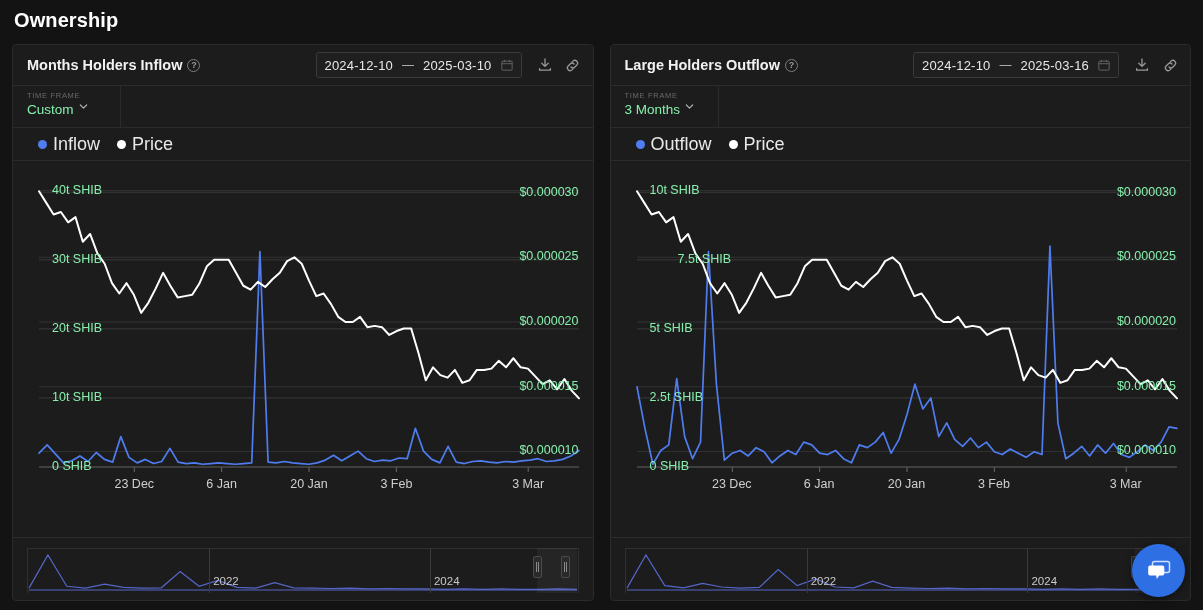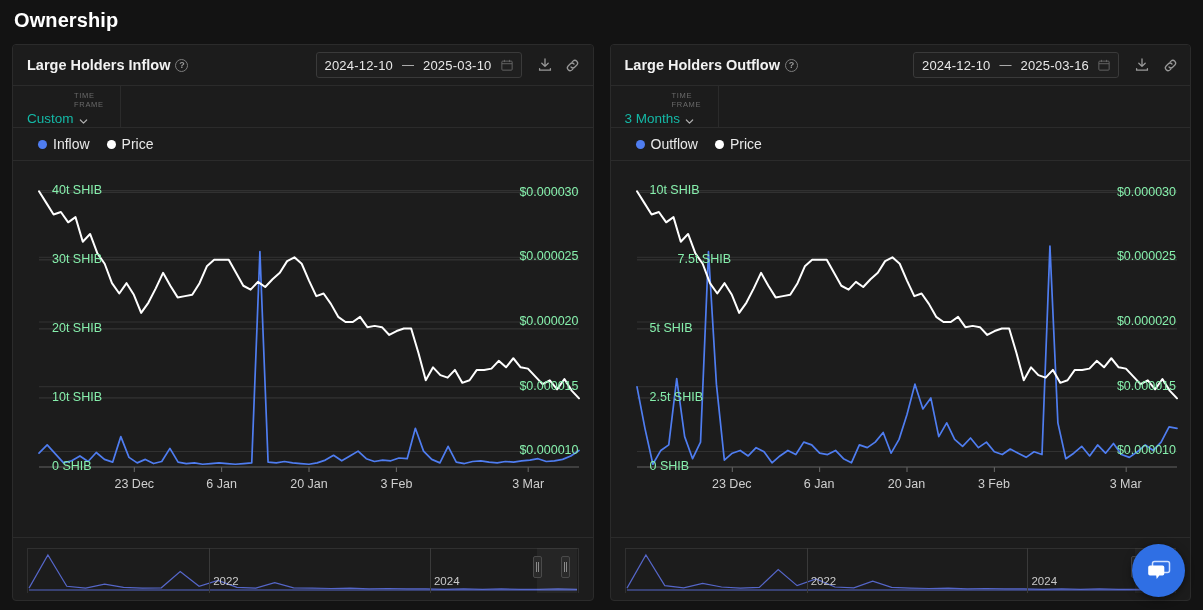--- a/index.html
+++ b/index.html
@@ -96,45 +96,44 @@
     border-right: 1px solid #2b2b2b;
     padding: 5px 0 0 14px;
     cursor: pointer;
   }
   .tf-label {
     color: #6a6a6a;
     font-size: 7.5px;
     letter-spacing: .7px;
     font-weight: 400;
     text-transform: uppercase;
-    margin-left: 47px;
   }
   .tf-value {
-    color: #14b8a6;
+    color: #86efac;
     font-size: 13.5px;
     margin-top: 2px;
     display: flex;
-    align-items: flex-end;
+    align-items: flex-start;
     gap: 5px;
   }
   .chev { width: 9px; height: 9px; opacity: .8; }
   .tf-rest { flex: 1 1 auto; }
 
   
   .legend {
     display: flex;
     align-items: center;
     gap: 17px;
     height: 33px;
     padding-left: 25px;
     border-bottom: 1px solid #2b2b2b;
   }
   .legend-item { display: flex; align-items: center; gap: 6px; cursor: pointer; }
   .legend-dot { width: 9px; height: 9px; border-radius: 50%; }
-  .legend-text { color: #e9e9e9; font-size: 14px; }
+  .legend-text { color: #e9e9e9; font-size: 18px; }
 
   
   .chart-area { position: relative; height: 348px; }
   .chart-area svg { display: block; }
   .axis-lbl {
     position: absolute;
     font-size: 12.5px;
     color: #86efac;
     white-space: nowrap;
     pointer-events: none;
@@ -201,21 +200,21 @@
 </style>
 </head>
 <body>
 
 <div class="page-title">Ownership</div>
 
 <div class="panels">
 
   <div class="panel">
     <div class="panel-head">
-      <span class="panel-title">Large Holders Inflow</span>
+      <span class="panel-title">Months Holders Inflow</span>
       <span class="info-icon">?</span>
       <span class="head-spacer"></span>
       <div class="date-range">
         <span class="d">2024-12-10</span>
         <span class="dash">—</span>
         <span class="d">2025-03-10</span>
         <svg class="cal-icon" viewBox="0 0 14 14">
           <rect x="1" y="2.5" width="12" height="10.5" rx="1" fill="none" stroke="#9a9a9a" stroke-width="1"></rect>
           <line x1="1" y1="5.5" x2="13" y2="5.5" stroke="#9a9a9a" stroke-width="1"></line>
           <line x1="4" y1="1" x2="4" y2="3.6" stroke="#9a9a9a" stroke-width="1"></line>

